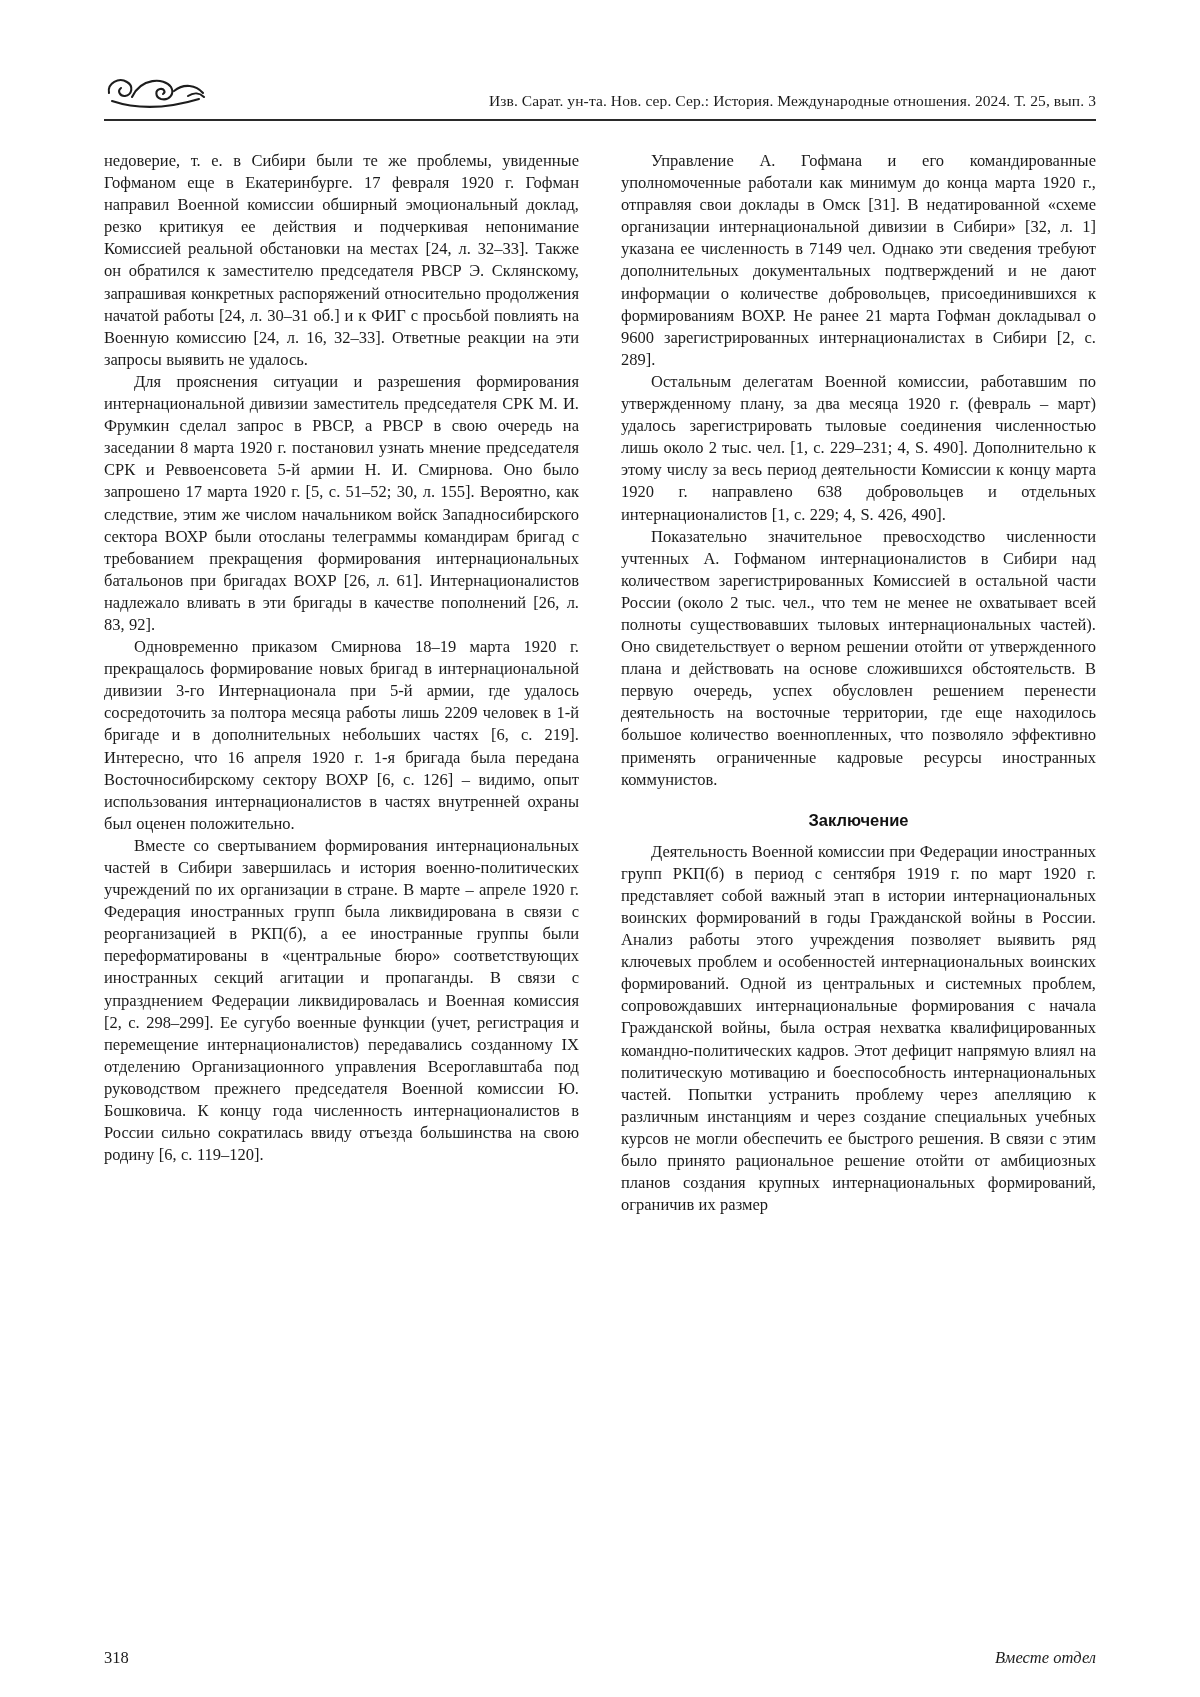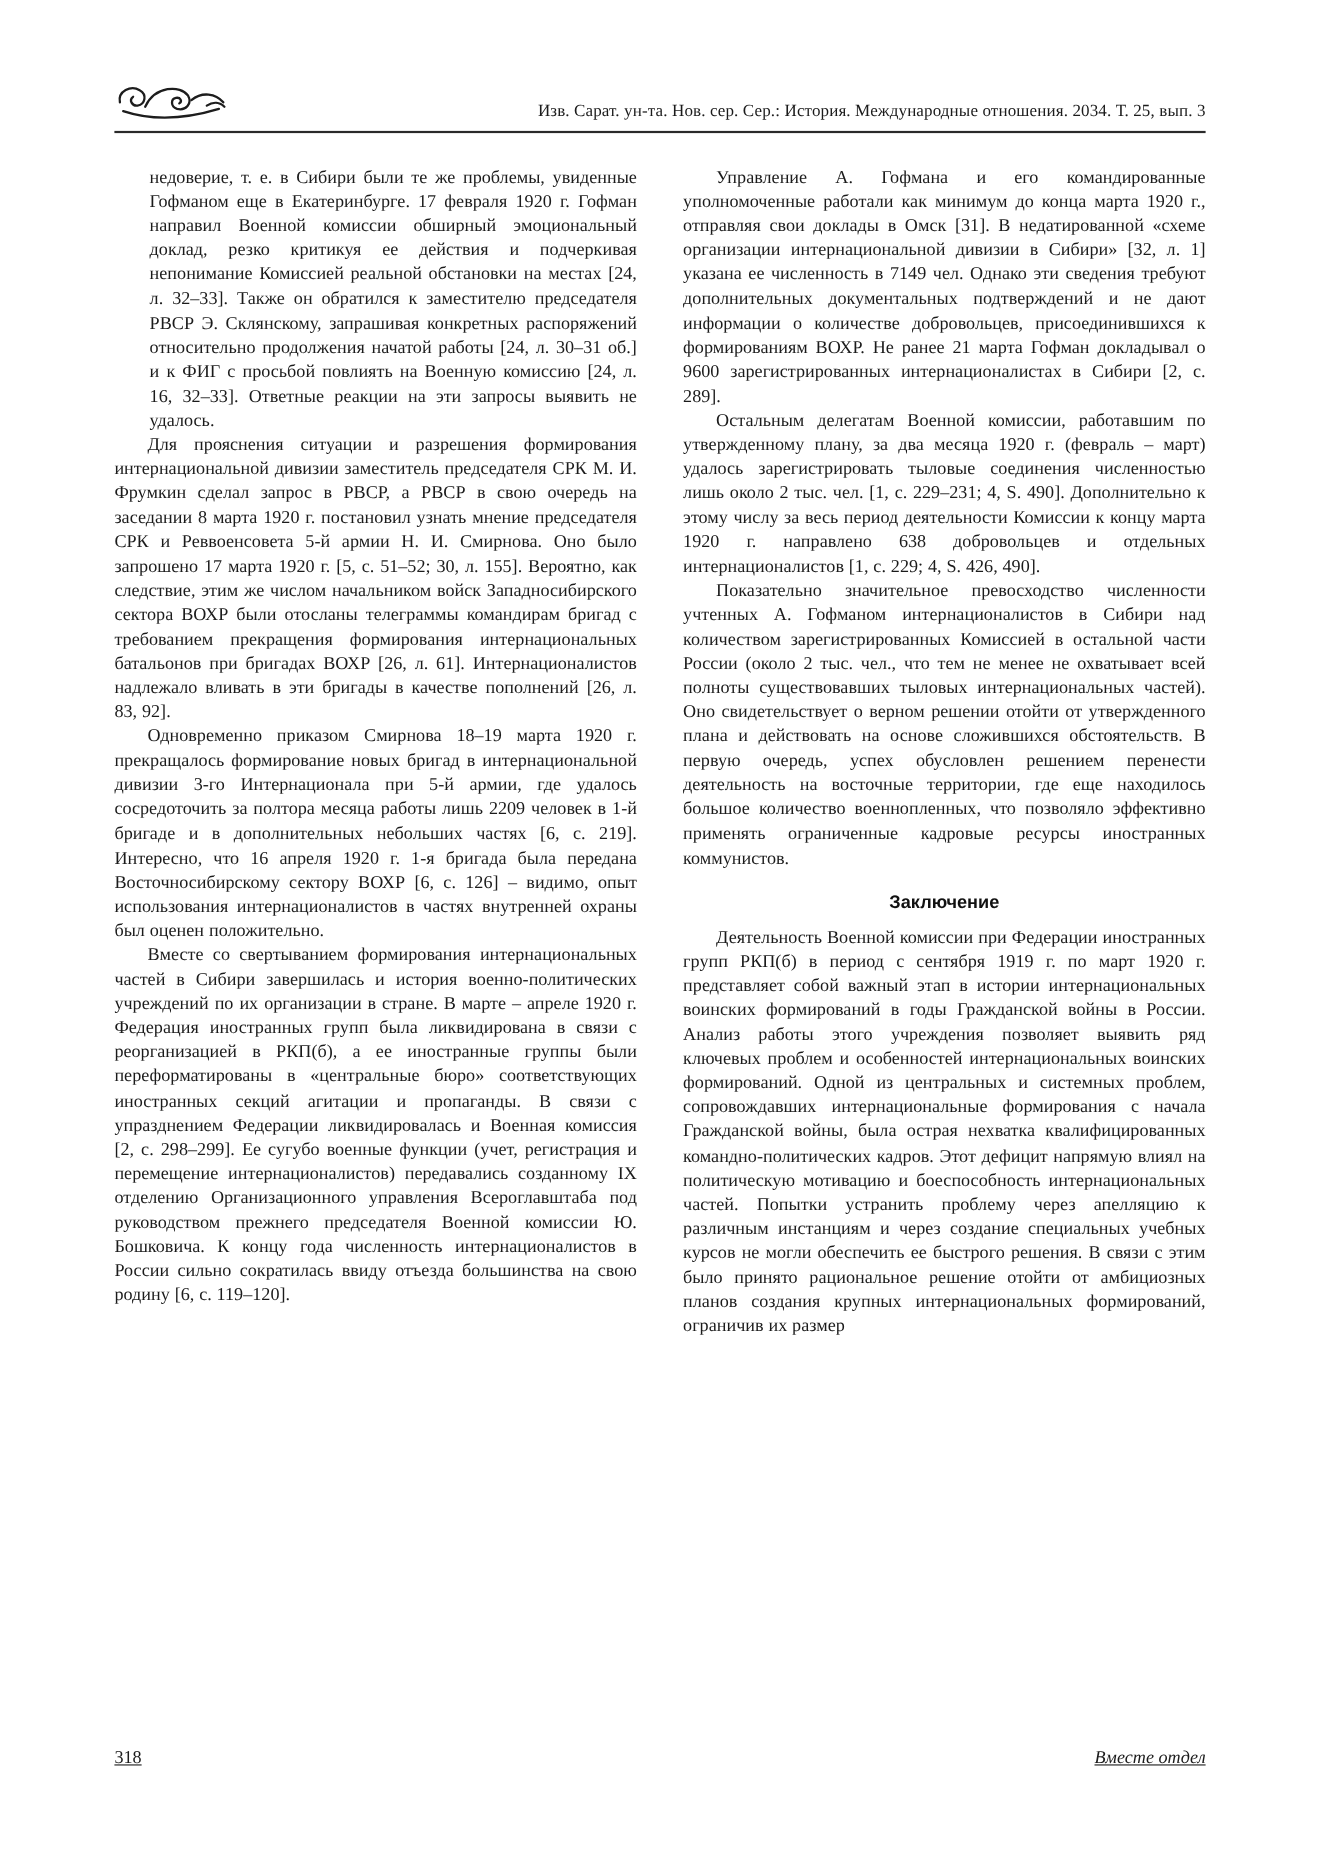--- a/index.html
+++ b/index.html
@@ -57,41 +57,39 @@
     font-size: 16.5px;
     line-height: 22.1px;
     text-align: justify;
     text-indent: 30px;
     hyphens: auto;
     -webkit-hyphens: auto;
     word-spacing: 0.3px;
   }
   .para.no-indent {
     text-indent: 0;
-    margin-left: 32px;
   }
   .section-heading {
     font-family: "Liberation Sans", sans-serif;
     font-size: 16.5px;
     font-weight: bold;
     margin: 20px 0 11px 0;
     text-align: center;
     color: #111;
   }
   
   .footer {
     position: absolute;
-    top: 1588px;
+    top: 1648px;
     left: 104px;
     width: 992px;
     display: flex;
     justify-content: space-between;
     align-items: baseline;
     font-size: 16.5px;
-    text-decoration: underline;
   }
   .footer .section-name {
     font-style: italic;
   }
 </style>
 </head>
 <body>
 
 <div class="page">
 
@@ -100,21 +98,21 @@
       <svg width="104" height="36" viewBox="0 0 104 36" aria-hidden="true">
         <g fill="none" stroke="#1d1d1d" stroke-width="2.1" stroke-linecap="round">
           <path d="M5 19 C3 9, 15 3, 23 8 C30 12, 28 21, 21 22 C16 22.5, 13 17, 17 14"></path>
           <path d="M28 23 C37 4, 60 3, 67 13 C71 20, 65 27, 57 25 C51 23, 51 16, 56 15 C60 14.3, 62 18, 59 20"></path>
           <path d="M8 27 C32 35, 62 35, 95 25"></path>
           <path d="M70 17 C80 9, 92 11, 99 19"></path>
           <path d="M84 22 C90 18, 96 19, 100 23"></path>
         </g>
       </svg>
     </span>
-    <span class="running-head">Изв. Сарат. ун-та. Нов. сер. Сер.: История. Международные отношения. 2034. Т. 25, вып. 3</span>
+    <span class="running-head">Изв. Сарат. ун-та. Нов. сер. Сер.: История. Международные отношения. 2024. Т. 25, вып. 3</span>
   </header>
 
   <main class="content">
 
     <div class="col">
       <p class="para no-indent">недоверие, т. е. в Сибири были те же проблемы, увиденные Гофманом еще в Екатеринбурге. 17 февраля 1920 г. Гофман направил Военной комиссии обширный эмоциональный доклад, резко критикуя ее действия и подчеркивая непонимание Комиссией реальной обстановки на местах [24, л. 32–33]. Также он обратился к заместителю председателя РВСР Э. Склянскому, запрашивая конкретных распоряжений относительно продолжения начатой работы [24, л. 30–31 об.] и к ФИГ с просьбой повлиять на Военную комиссию [24, л. 16, 32–33]. Ответные реакции на эти запросы выявить не удалось.</p>
       <p class="para">Для прояснения ситуации и разрешения формирования интернациональной дивизии заместитель председателя СРК М. И. Фрумкин сделал запрос в РВСР, а РВСР в свою очередь на заседании 8 марта 1920 г. постановил узнать мнение председателя СРК и Реввоенсовета 5-й армии Н. И. Смирнова. Оно было запрошено 17 марта 1920 г. [5, с. 51–52; 30, л. 155]. Вероятно, как следствие, этим же числом начальником войск Западносибирского сектора ВОХР были отосланы телеграммы командирам бригад с требованием прекращения формирования интернациональных батальонов при бригадах ВОХР [26, л. 61]. Интернационалистов надлежало вливать в эти бригады в качестве пополнений [26, л. 83, 92].</p>
       <p class="para">Одновременно приказом Смирнова 18–19 марта 1920 г. прекращалось формирование новых бригад в интернациональной дивизии 3-го Интернационала при 5-й армии, где удалось сосредоточить за полтора месяца работы лишь 2209 человек в 1-й бригаде и в дополнительных небольших частях [6, с. 219]. Интересно, что 16 апреля 1920 г. 1-я бригада была передана Восточносибирскому сектору ВОХР [6, с. 126] – видимо, опыт использования интернационалистов в частях внутренней охраны был оценен положительно.</p>
       <p class="para">Вместе со свертыванием формирования интернациональных частей в Сибири завершилась и история военно-политических учреждений по их организации в стране. В марте – апреле 1920 г. Федерация иностранных групп была ликвидирована в связи с реорганизацией в РКП(б), а ее иностранные группы были переформатированы в «центральные бюро» соответствующих иностранных секций агитации и пропаганды. В связи с упразднением Федерации ликвидировалась и Военная комиссия [2, с. 298–299]. Ее сугубо военные функции (учет, регистрация и перемещение интернационалистов) передавались созданному IX отделению Организационного управления Всероглавштаба под руководством прежнего председателя Военной комиссии Ю. Бошковича. К концу года численность интернационалистов в России сильно сократилась ввиду отъезда большинства на свою родину [6, с. 119–120].</p>
     </div>

